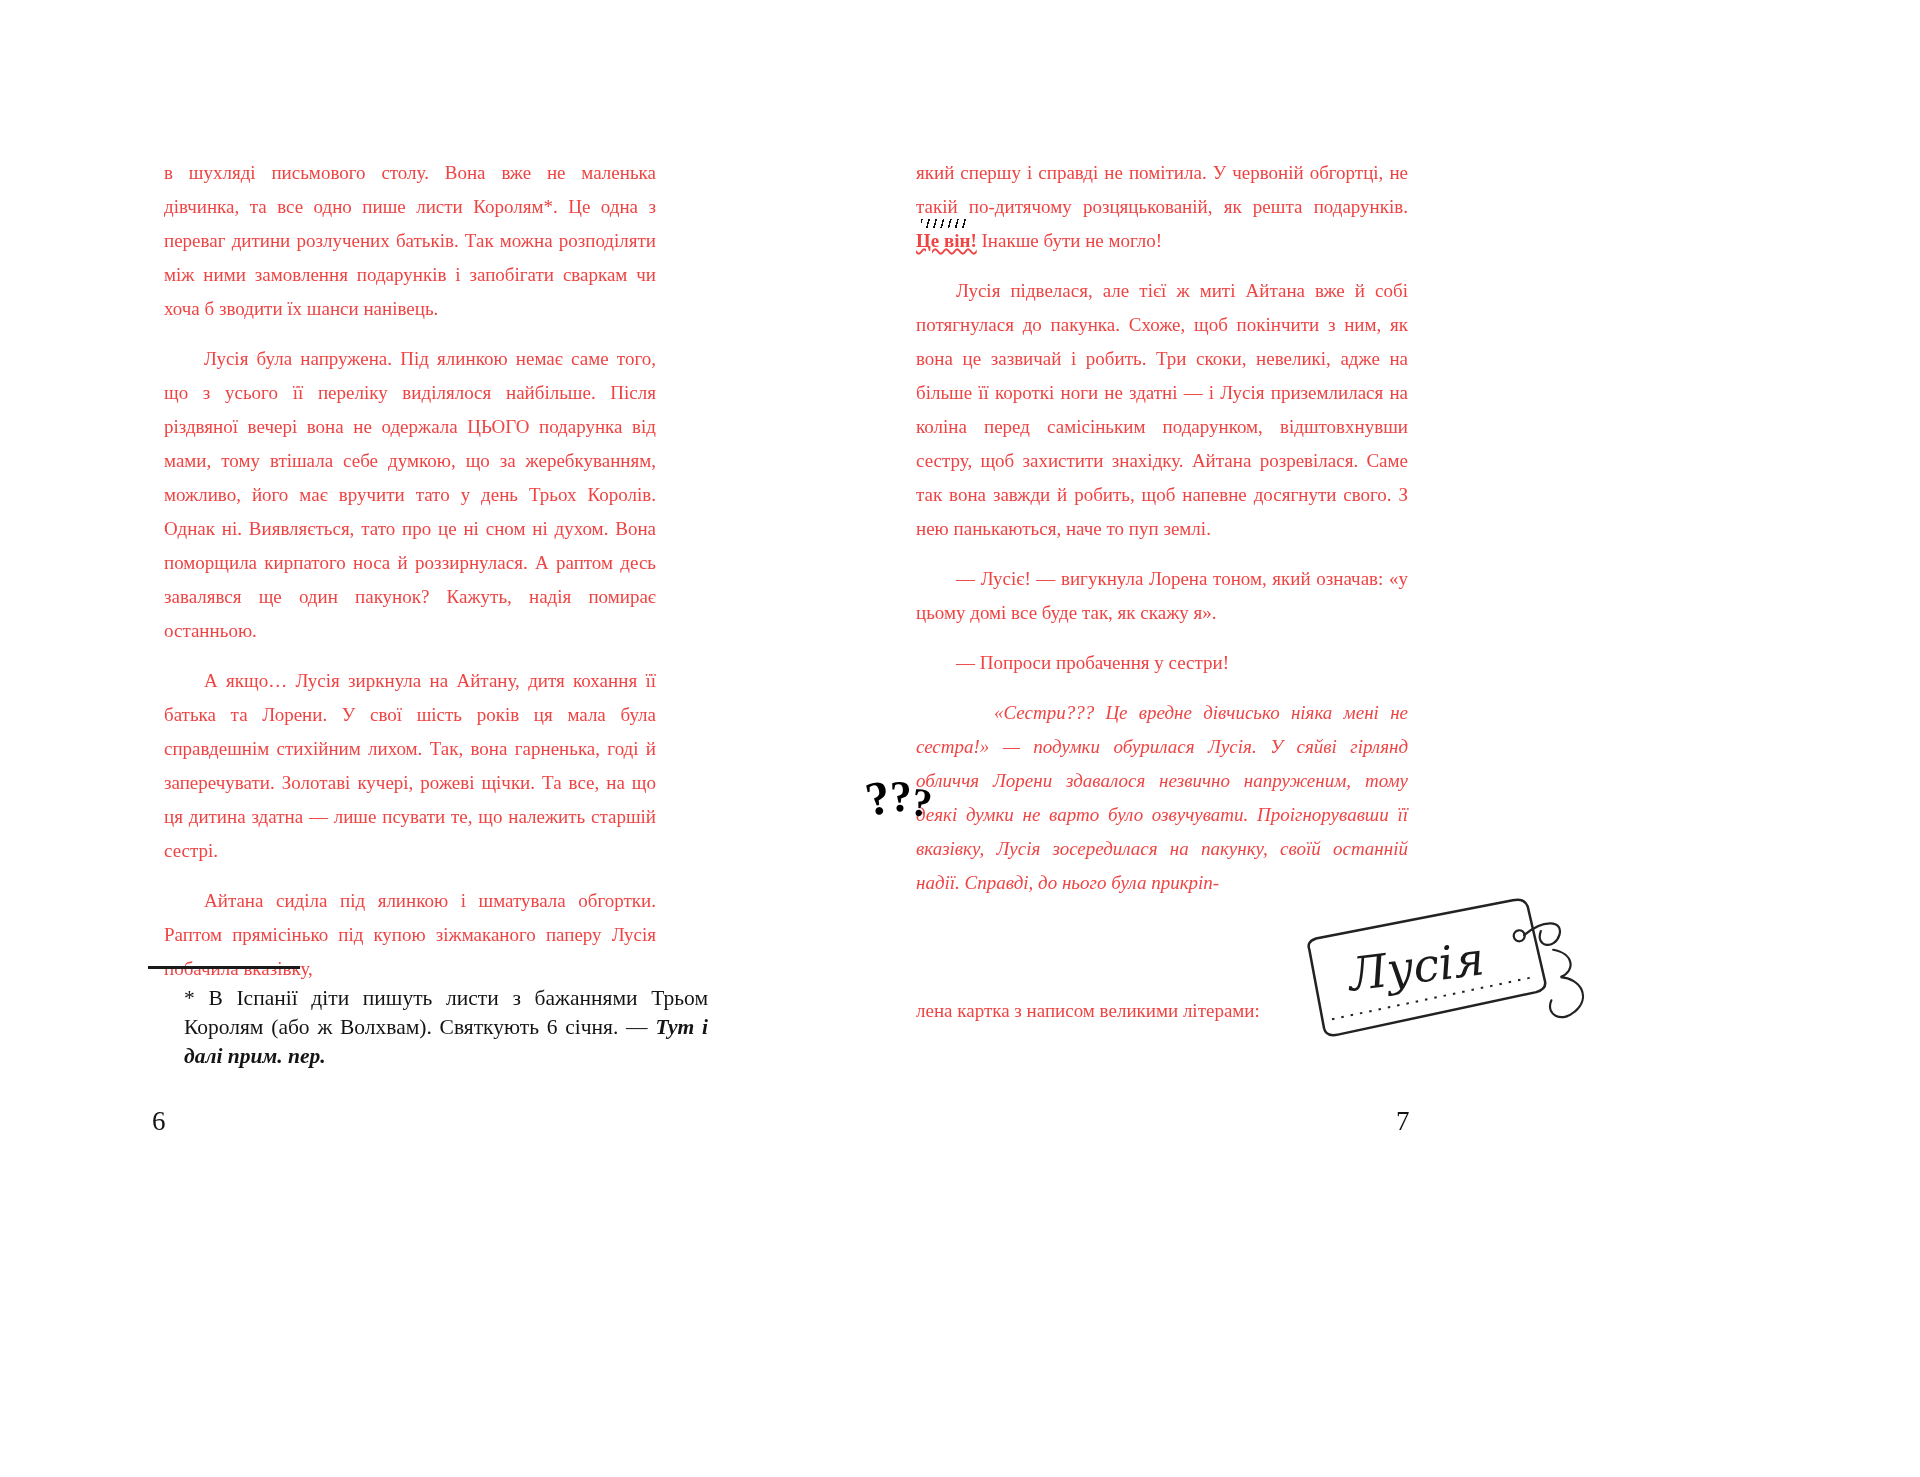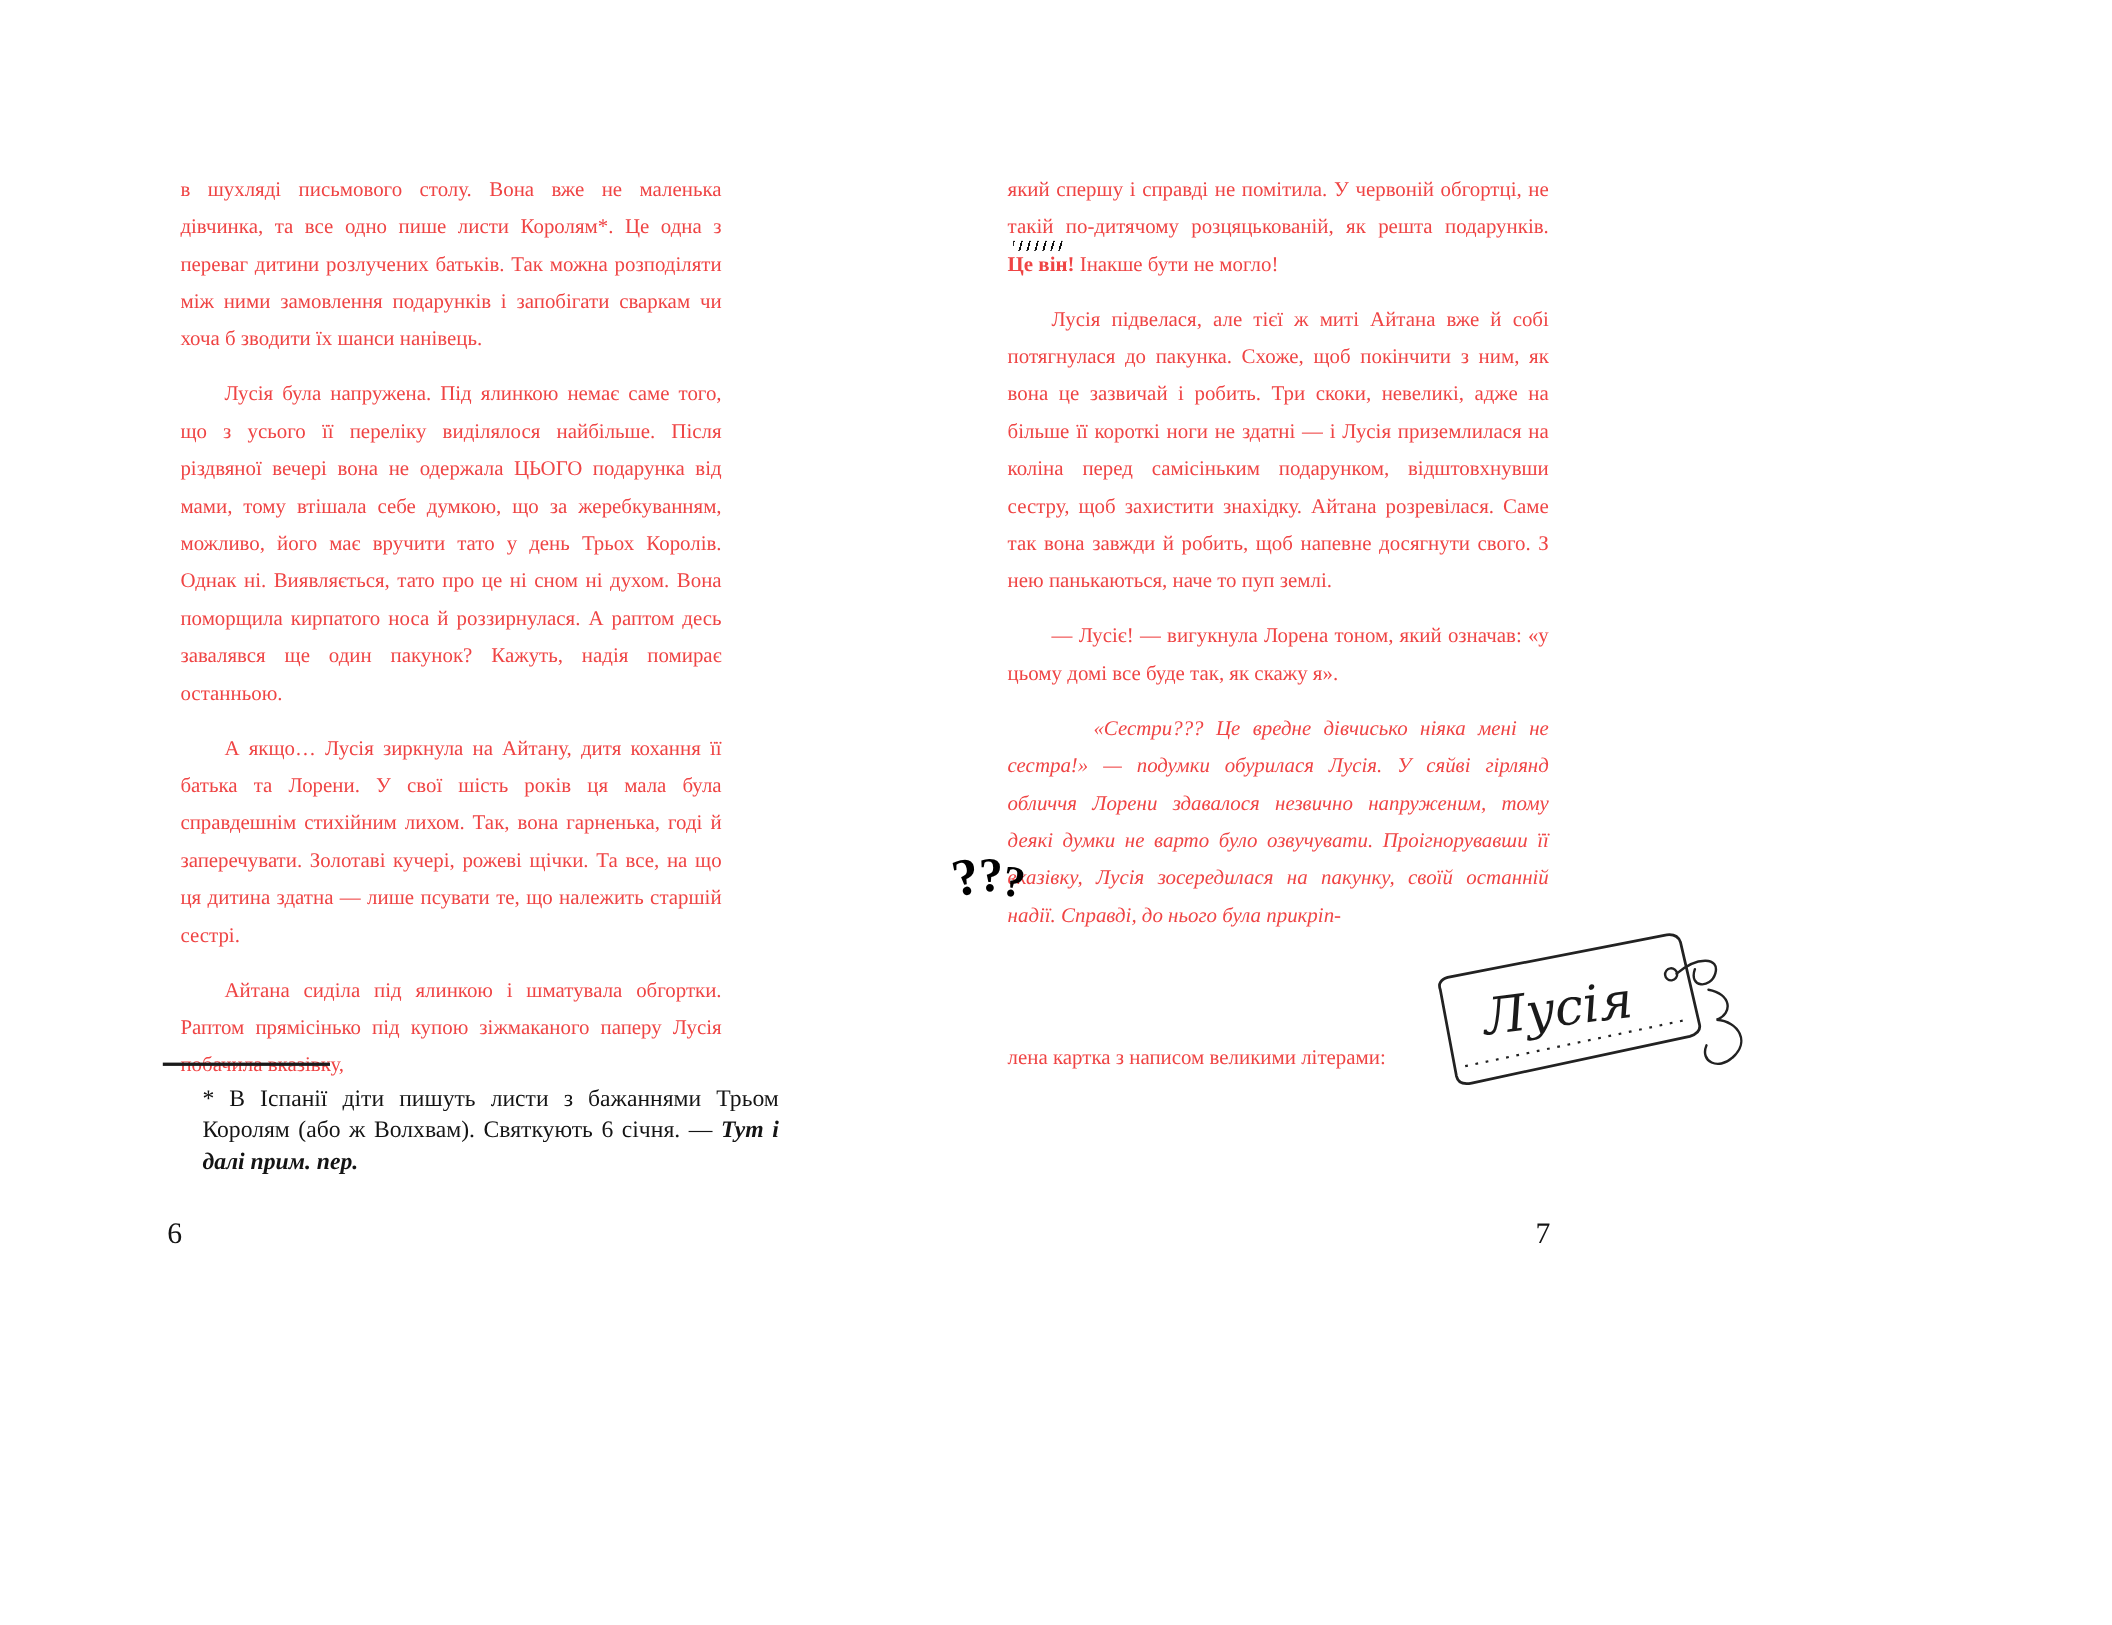--- a/index.html
+++ b/index.html
@@ -27,20 +27,21 @@
     color:#ef4444;
   }
   p.para.ind { text-indent:40px; }
   p.para.ind-big { text-indent:78px;font-style:italic; }
 
   
   .hand-emph {
     position:relative;
     font-weight:bold;
     white-space:nowrap;
+    text-decoration:underline;
     text-decoration-style:wavy;
     text-decoration-thickness:1.5px;
   }
   .hand-emph::before {
     content:"";
     position:absolute;
     left:8%; right:18%; top:-11px; height:9px;
     background:repeating-linear-gradient(105deg, #111 0 1.6px, transparent 1.6px 7px);
   }
 
@@ -91,20 +92,21 @@
 
 <div class="footnote-rule"></div>
 <div class="footnote"><span>* В Іспанії діти пишуть листи з бажаннями Трьом Королям (або ж Волхвам). Святкують 6 січня. — </span><span class="fn-italic">Тут і далі прим. пер.</span></div>
 
 <div class="page-number left">6</div>
 
 <div class="page-col right">
   <p class="para"><span>який спершу і справді не помітила. У червоній обгортці, не такій по-дитячому розцяцькованій, як решта подарунків. </span><span class="hand-emph">Це він!</span><span> Інакше бути не могло!</span></p>
   <p class="para ind">Лусія підвелася, але тієї ж миті Айтана вже й собі потягнулася до пакунка. Схоже, щоб покінчити з ним, як вона це зазвичай і робить. Три скоки, невеликі, адже на більше її короткі ноги не здатні — і Лусія приземлилася на коліна перед самісіньким подарунком, відштовхнувши сестру, щоб захистити знахідку. Айтана розревілася. Саме так вона завжди й робить, щоб напевне досягнути свого. З нею панькаються, наче то пуп землі.</p>
   <p class="para ind">— Лусіє! — вигукнула Лорена тоном, який означав: «у цьому домі все буде так, як скажу я».</p>
+  <p class="para ind">— Попроси пробачення у сестри!</p>
   <p class="para ind-big">«Сестри??? Це вредне дівчисько ніяка мені не сестра!» — подумки обурилася Лусія. У сяйві гірлянд обличчя Лорени здавалося незвично напруженим, тому деякі думки не варто було озвучувати. Проігнорувавши її вказівку, Лусія зосередилася на пакунку, своїй останній надії. Справді, до нього була прикріп-</p>
 
   <div class="tail-row">
     <p class="para tail-text">лена картка з написом великими літерами:</p>
     <div class="gift-tag-wrap">
       <svg width="296" height="186" viewBox="0 0 296 186">
         <g transform="rotate(-7 140 90)">
 
           <path d="M16 44 Q14 36 24 34 L224 20 Q236 19 238 28 L246 104 Q247 112 236 114 L34 132 Q22 133 21 124 Z" fill="#ffffff" stroke="#222222" stroke-width="2.5"></path>
 

